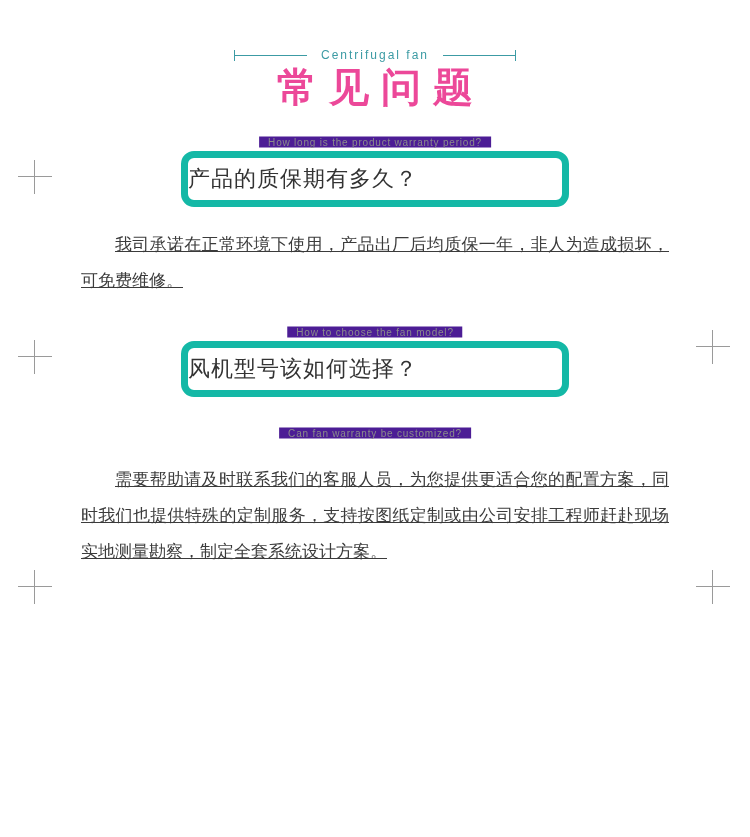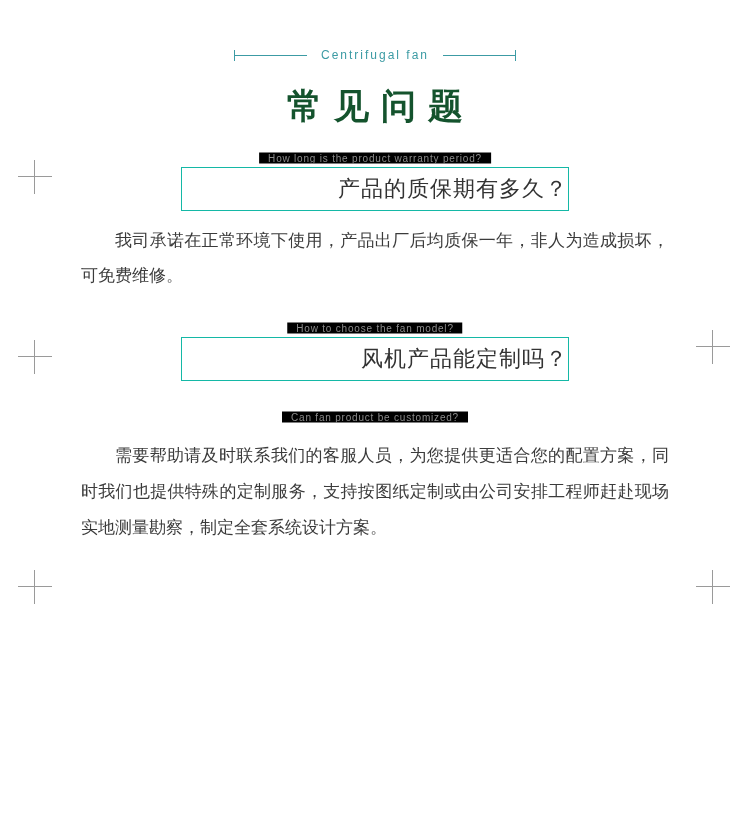--- a/index.html
+++ b/index.html
@@ -52,25 +52,25 @@
     right: auto;
     left: -1px;
   }
   .eyebrow .en {
     font-size: 12px;
     letter-spacing: 2px;
     color: #3c9ba4;
     white-space: nowrap;
   }
   .title-cn {
-    margin-top: 22px;
-    font-size: 35px;
+    margin-top: 0;
+    font-size: 40px;
     font-weight: bold;
     letter-spacing: 12px;
-    color: #14532d;
+    color: #ec4899;
     text-indent: 12px;
     line-height: 1.25;
   }
 
   
   .mark {
     position: absolute;
     width: 34px;
     height: 34px;
   }
@@ -104,53 +104,54 @@
   .faq-item {
     margin-bottom: 6px;
   }
   .q-wrap {
     position: relative;
     width: 388px;
     margin: 0 auto;
     padding-top: 9px;
   }
   .q-box {
-    border: 1px solid #14b8a6;
-    border-radius: 0;
+    border: 7px solid #14b8a6;
+    border-radius: 13px;
     height: 42px;
     display: flex;
     align-items: center;
-    justify-content: flex-end;
+    justify-content: flex-start;
   }
   .q-cn {
     font-size: 22px;
     color: #333333;
     letter-spacing: 1px;
     line-height: 1;
   }
   .q-en {
     position: absolute;
     top: 0;
     left: 50%;
     transform: translate(-50%, -50%);
-    background: #000000;
+    background: #4c1d95;
     padding: 0 9px;
     font-size: 10px;
     letter-spacing: 0.8px;
     color: #8b8b8b;
     white-space: nowrap;
   }
   .answer {
-    margin: 12px auto 0;
+    margin: 20px auto 0;
     width: 588px;
     font-size: 17px;
     line-height: 2.1;
     color: #3b3b3b;
     text-indent: 34px;
     text-align: justify;
+    text-decoration: underline;
   }
 
   .sp-1 { margin-bottom: 34px; }
   .sp-2 { margin-bottom: 36px; }
 </style>
 </head>
 <body>
 
 <div class="page">
 
@@ -177,27 +178,27 @@
           <span class="q-cn">产品的质保期有多久？</span>
         </div>
         <span class="q-en">How long is the product warranty period?</span>
       </div>
       <p class="answer">我司承诺在正常环境下使用，产品出厂后均质保一年，非人为造成损坏，可免费维修。</p>
     </div>
 
     <div class="faq-item sp-2">
       <div class="q-wrap">
         <div class="q-box">
-          <span class="q-cn">风机产品能定制吗？</span>
+          <span class="q-cn">风机型号该如何选择？</span>
         </div>
         <span class="q-en">How to choose the fan model?</span>
       </div>
     </div>
 
     <div class="faq-item">
       <div class="q-wrap">
-        <span class="q-en">Can fan product be customized?</span>
+        <span class="q-en">Can fan warranty be customized?</span>
       </div>
       <p class="answer">需要帮助请及时联系我们的客服人员，为您提供更适合您的配置方案，同时我们也提供特殊的定制服务，支持按图纸定制或由公司安排工程师赶赴现场实地测量勘察，制定全套系统设计方案。</p>
     </div>
 
   </div>
 </div>
 
 </body></html>

